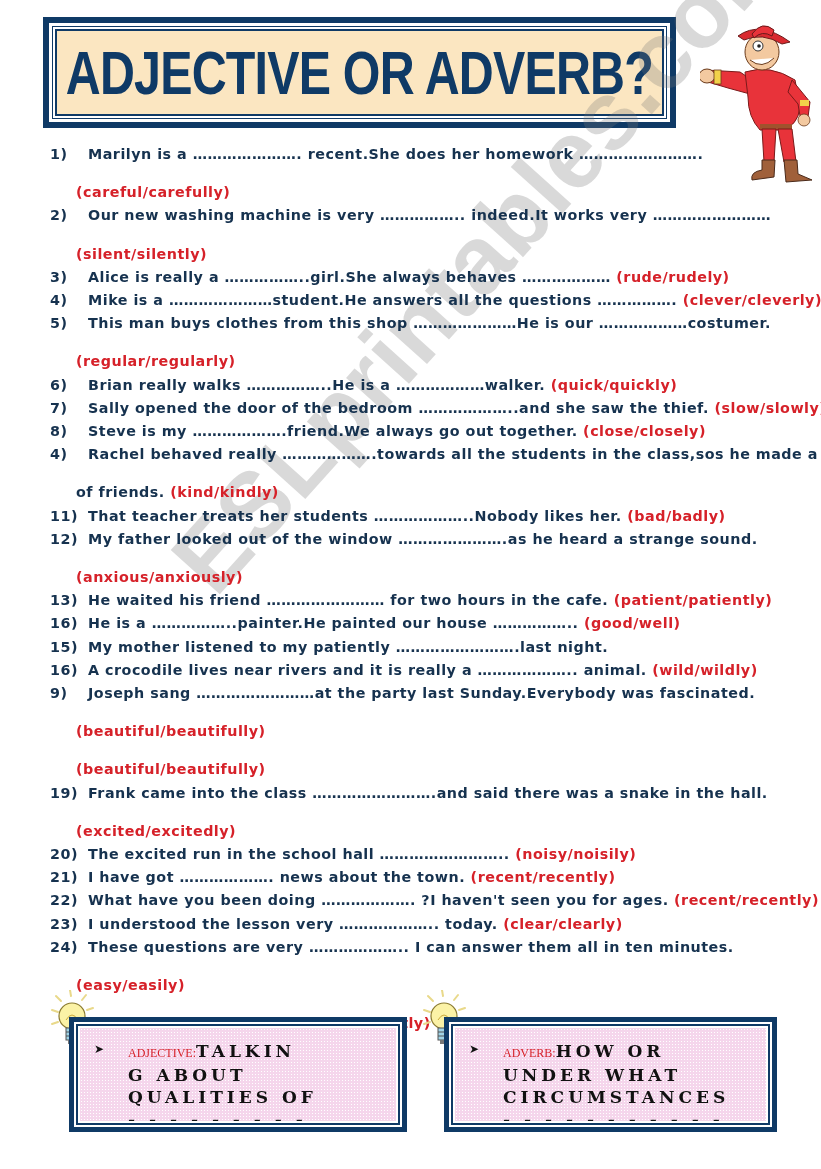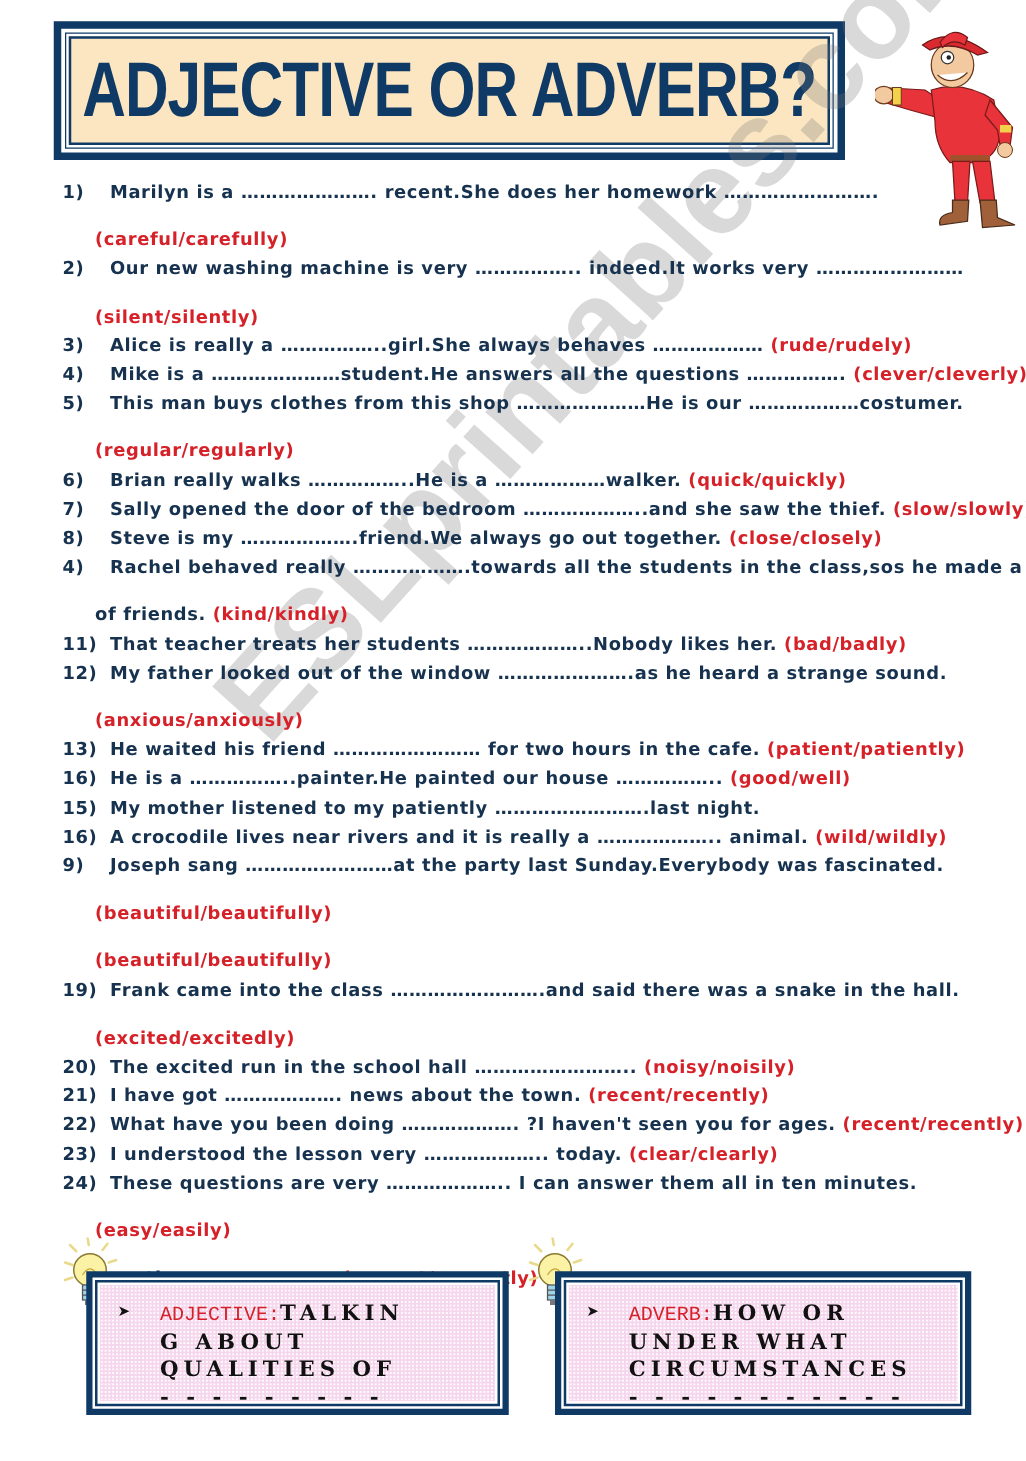--- a/index.html
+++ b/index.html
@@ -52,21 +52,21 @@
     width: 100%; height: 100%; box-sizing: border-box; overflow: hidden;
     background-color: #f5d6ec;
     background-image: radial-gradient(#ffffff 0.8px, transparent 0.9px);
     background-size: 3px 3px; padding: 12px 8px 0 14px; position: relative;
   }
   .defbox .arrow { position: absolute; left: 14px; top: 14px; font-size: 12px; color: #111; }
   .defbox .text {
     margin-left: 34px; font-family: "DejaVu Serif", serif; font-weight: bold; color: #111;
     font-size: 17px; line-height: 22px; letter-spacing: 4px;
   }
-  .defbox .term { font-family: Liberation Mono, monospace; font-weight: normal; color: #d62129; letter-spacing: 0; font-size: 16px; text-align: right; }
+  .defbox .term { font-family: Liberation Serif, serif; font-weight: normal; color: #d62129; letter-spacing: 0; font-size: 12px; text-align: right; }
 
   .bulb { position: absolute; width: 48px; height: 64px; }
 </style>
 </head>
 <body>
 
 <div class="banner">
   <div class="ring1">
       <div class="ring2">
         <div class="ring3">

